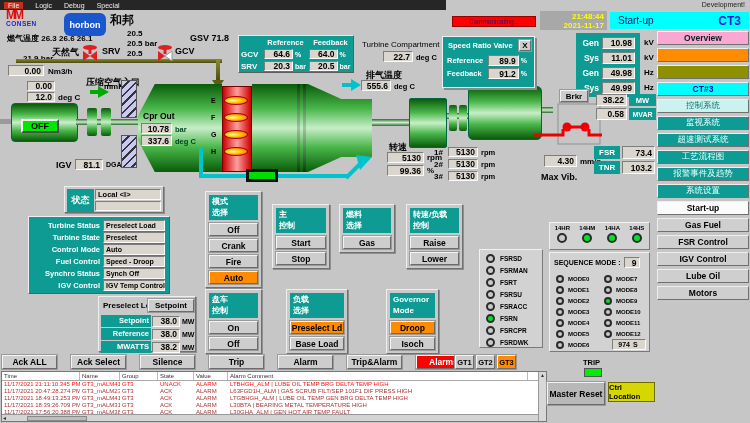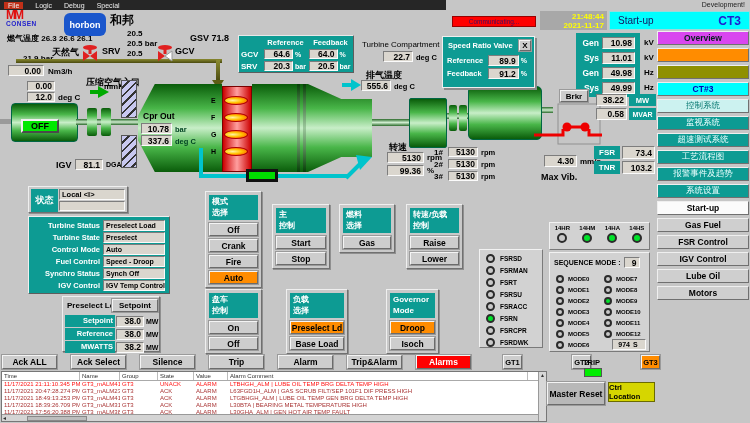--- a/index.html
+++ b/index.html
@@ -30,21 +30,21 @@
            font-size:8px; font-weight:bold; text-align:right; line-height:9px; padding:1px 3px 0 16px; }
   .cyanbar { position:absolute; left:609px; top:11px; width:141px; height:19px; background:#00ffff; border:1px solid #9adada;
              display:flex; align-items:center; justify-content:space-between; padding:0 8px; }
   .cyanbar .mode { color:#15155e; font-size:10px; }
   .cyanbar .unit { color:#2020d0; font-weight:bold; font-size:12px; }
 
   
   .sidebar { position:absolute; left:657px; top:31px; width:92px; display:flex; flex-direction:column; gap:3px; }
   .sbtn { height:14px; display:flex; align-items:center; justify-content:center; font-size:8.5px; font-weight:bold;
           border:1px solid; border-color:#efefef #707070 #707070 #efefef; }
-  .s-tealdark { background:#d946ef; color:#06221f; }
+  .s-tealdark { background:#f9a8d4; color:#06221f; }
   .s-teal { background:#0d9b93; color:#eaffff; font-weight:normal; }
   .s-orange { background:#ff8c00; }
   .s-olive { background:#8f9000; }
   .s-cyan { background:#00ffff; color:#0000bb; }
   .s-pale { background:#ccf2f0; color:#0d7b74; font-weight:normal; }
   .s-white { background:#fbfbfb; }
   .s-grey { background:#cfcfcf; }
 
   
   .gr-v { background:linear-gradient(to bottom,#0a5c0a,#49b649 28%,#c8eec8 50%,#49b649 72%,#0a5c0a); }
@@ -81,21 +81,21 @@
   .srvrow { display:flex; align-items:center; height:13px; padding-left:4px; }
   .srvrow .l { width:44px; color:#fff; font-size:7.5px; font-weight:bold; }
   .elec { position:absolute; left:576px; top:33px; width:94px; height:64px; padding:2px 0;
           background:linear-gradient(to right,#0d9b93 0 64px,transparent 64px); }
   .erow { display:flex; align-items:center; height:15px; }
   .elbl { width:26px; text-align:right; color:#fff; font-weight:bold; font-size:8.5px; padding-right:3px; }
   .efld { position:static; width:33px; height:12px; }
   .eunit { font-weight:bold; font-size:8px; padding-left:9px; }
 
   
-  .frame { position:absolute; background:#c9c9c9; border:1px solid; border-color:#efefef #707070 #707070 #efefef; box-shadow:1px 1px 0 #8f8f8f; }
+  .frame { position:absolute; background:#c9c9c9; border:1px solid; border-color:#efefef #707070 #707070 #efefef; box-shadow:1px 1px 0 #8f8f8f;margin-left:36px; }
   .statpanel { position:absolute; left:28px; top:216px; width:142px; background:#0d9b93; padding:2px;
                border:1px solid; border-color:#efefef #5d5d5d #5d5d5d #efefef; }
   .strow { display:flex; align-items:center; height:12px; }
   .stlbl { width:72px; text-align:right; color:#fff; font-weight:bold; font-size:7.5px; padding-right:3px; }
   .stval { position:static; width:62px; height:11px; justify-content:flex-start; padding-left:2px; font-size:7px; }
   .prow { display:flex; align-items:center; height:12px; margin-top:1px; }
   .plbl { width:50px; background:#0d9b93; color:#fff; text-align:right; font-size:7.5px; font-weight:bold; padding-right:2px; height:12px; line-height:12px; }
   .pfld { position:static; width:28px; height:11px; margin-left:1px; }
   .pu { font-weight:bold; font-size:7px; padding-left:2px; }
 
@@ -113,21 +113,21 @@
   .radrow { display:flex; align-items:center; gap:5px; height:12px; padding-left:6px; }
   .radlbl { font-size:6.5px; font-weight:bold; }
   .h14col { display:flex; flex-direction:column; align-items:center; gap:2px; padding-top:2px; }
   .h14col .radlbl { font-size:6px; }
 
   
   .bbar { position:absolute; left:2px; top:355px; display:flex; gap:14px; }
   .bbtn { width:55px; height:14px; font-size:8.5px; }
   .bbtn.red { background:#ff0000; color:#fff; }
   .gtbar { position:absolute; left:455px; top:355px; display:flex; gap:2px; }
-  .gtbtn { width:19px; height:14px; font-size:7.5px;margin-left:48px; }
+  .gtbtn { width:19px; height:14px; font-size:7.5px; }
   .gtbtn.gt-orange { background:#ff8c00; }
   .atable { position:absolute; left:1px; top:371px; width:546px; height:51px; background:#fff; border:1px solid #777; }
   .ahead { display:flex; height:9px; border-bottom:1px solid #aaa; color:#333; font-size:6px; margin-right:8px; }
   .ahead span { border-right:1px solid #bbb; padding:1px 2px; overflow:hidden; white-space:nowrap; flex:none; }
   .arow { display:flex; height:7px; white-space:nowrap; overflow:hidden; font-size:6px; margin-right:8px; }
   .arow span { padding:0 2px; overflow:hidden; flex:none; }
   .c-time{width:78px} .c-name{width:40px} .c-group{width:38px} .c-state{width:36px} .c-value{width:34px} .c-comment{width:300px}
   .unack { color:#ff1515; } .ack { color:#a83434; }
   .vscroll { position:absolute; right:0; top:0; width:8px; height:100%; background:#d8d8d8; border-left:1px solid #999;
              font-size:5px; text-align:center; color:#333; }

